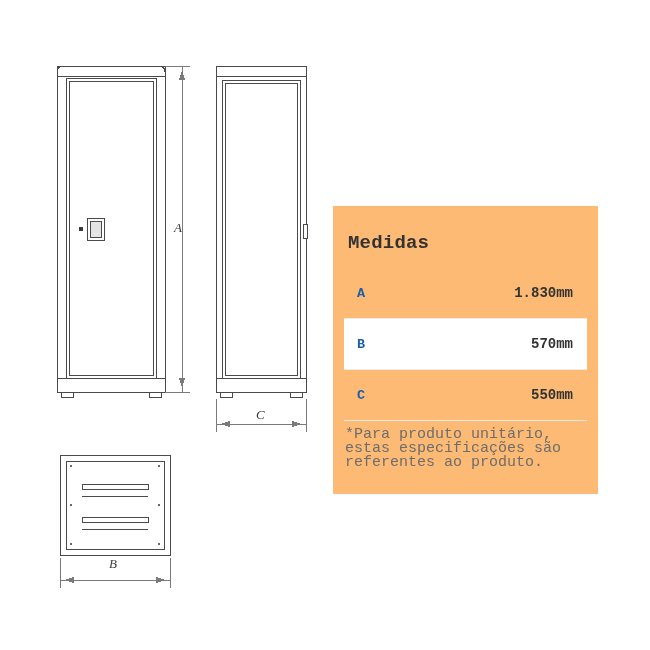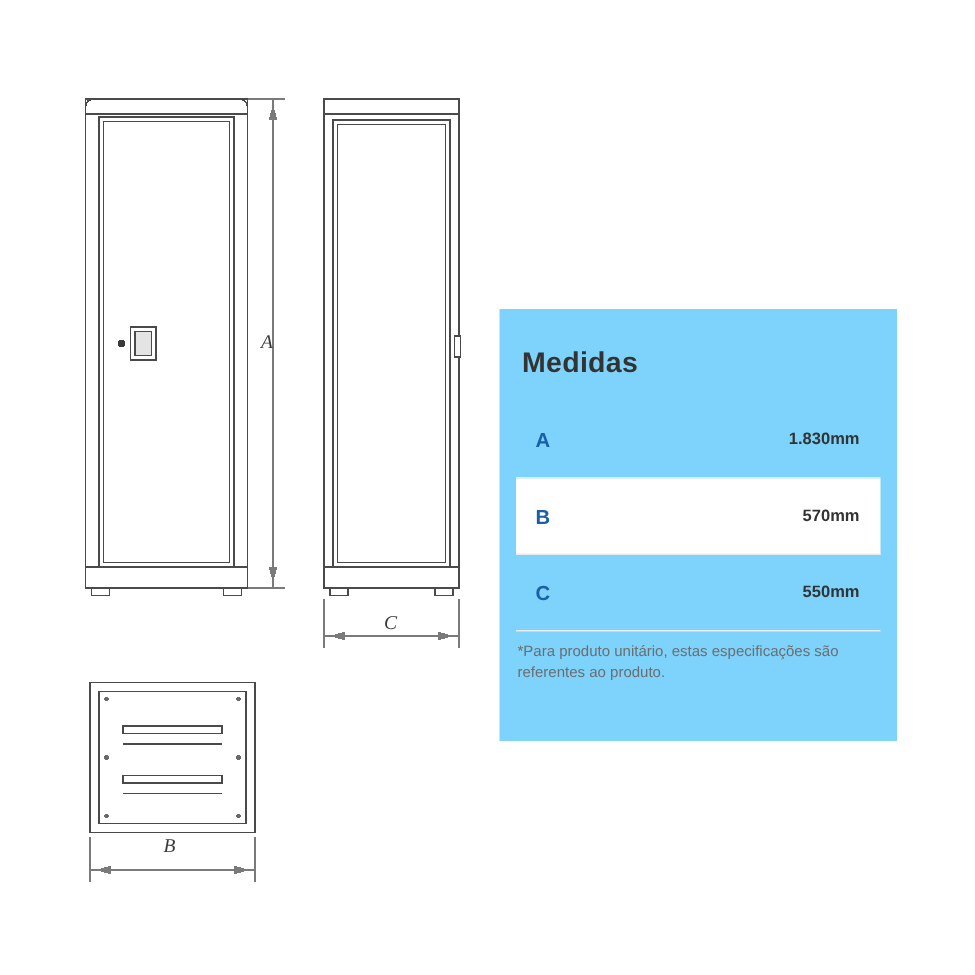--- a/index.html
+++ b/index.html
@@ -34,21 +34,22 @@
     left: 0; top: 0;
   }
 
   
   .measures-panel {
     position: absolute;
     left: 333px;
     top: 206px;
     width: 265px;
     height: 288px;
-    background: #7dd3fc;
+    background: #fdba74;
+    font-family: Liberation Mono, monospace;
   }
   .measures-title {
     position: absolute;
     left: 15px;
     top: 26px;
     font-size: 19px;
     font-weight: bold;
     color: #333333;
     letter-spacing: .2px;
   }
@@ -69,32 +70,32 @@
   }
   .measure-row.alt {
     background: #ffffff;
   }
   .measure-key {
     font-size: 13.5px;
     font-weight: bold;
     color: #1a5fa8;
   }
   .measure-val {
-    font-size: 11px;
+    font-size: 14px;
     font-weight: bold;
     color: #333333;
   }
   .notes {
     position: absolute;
     left: 12px;
     top: 222px;
     width: 242px;
   }
   .note {
-    font-size: 10px;
+    font-size: 15px;
     line-height: 14px;
     color: #6d6d6d;
     margin-bottom: 11px;
   }
   .note .hl {
     background: #bcd8f5;
   }
 
   
   .dim-label {

